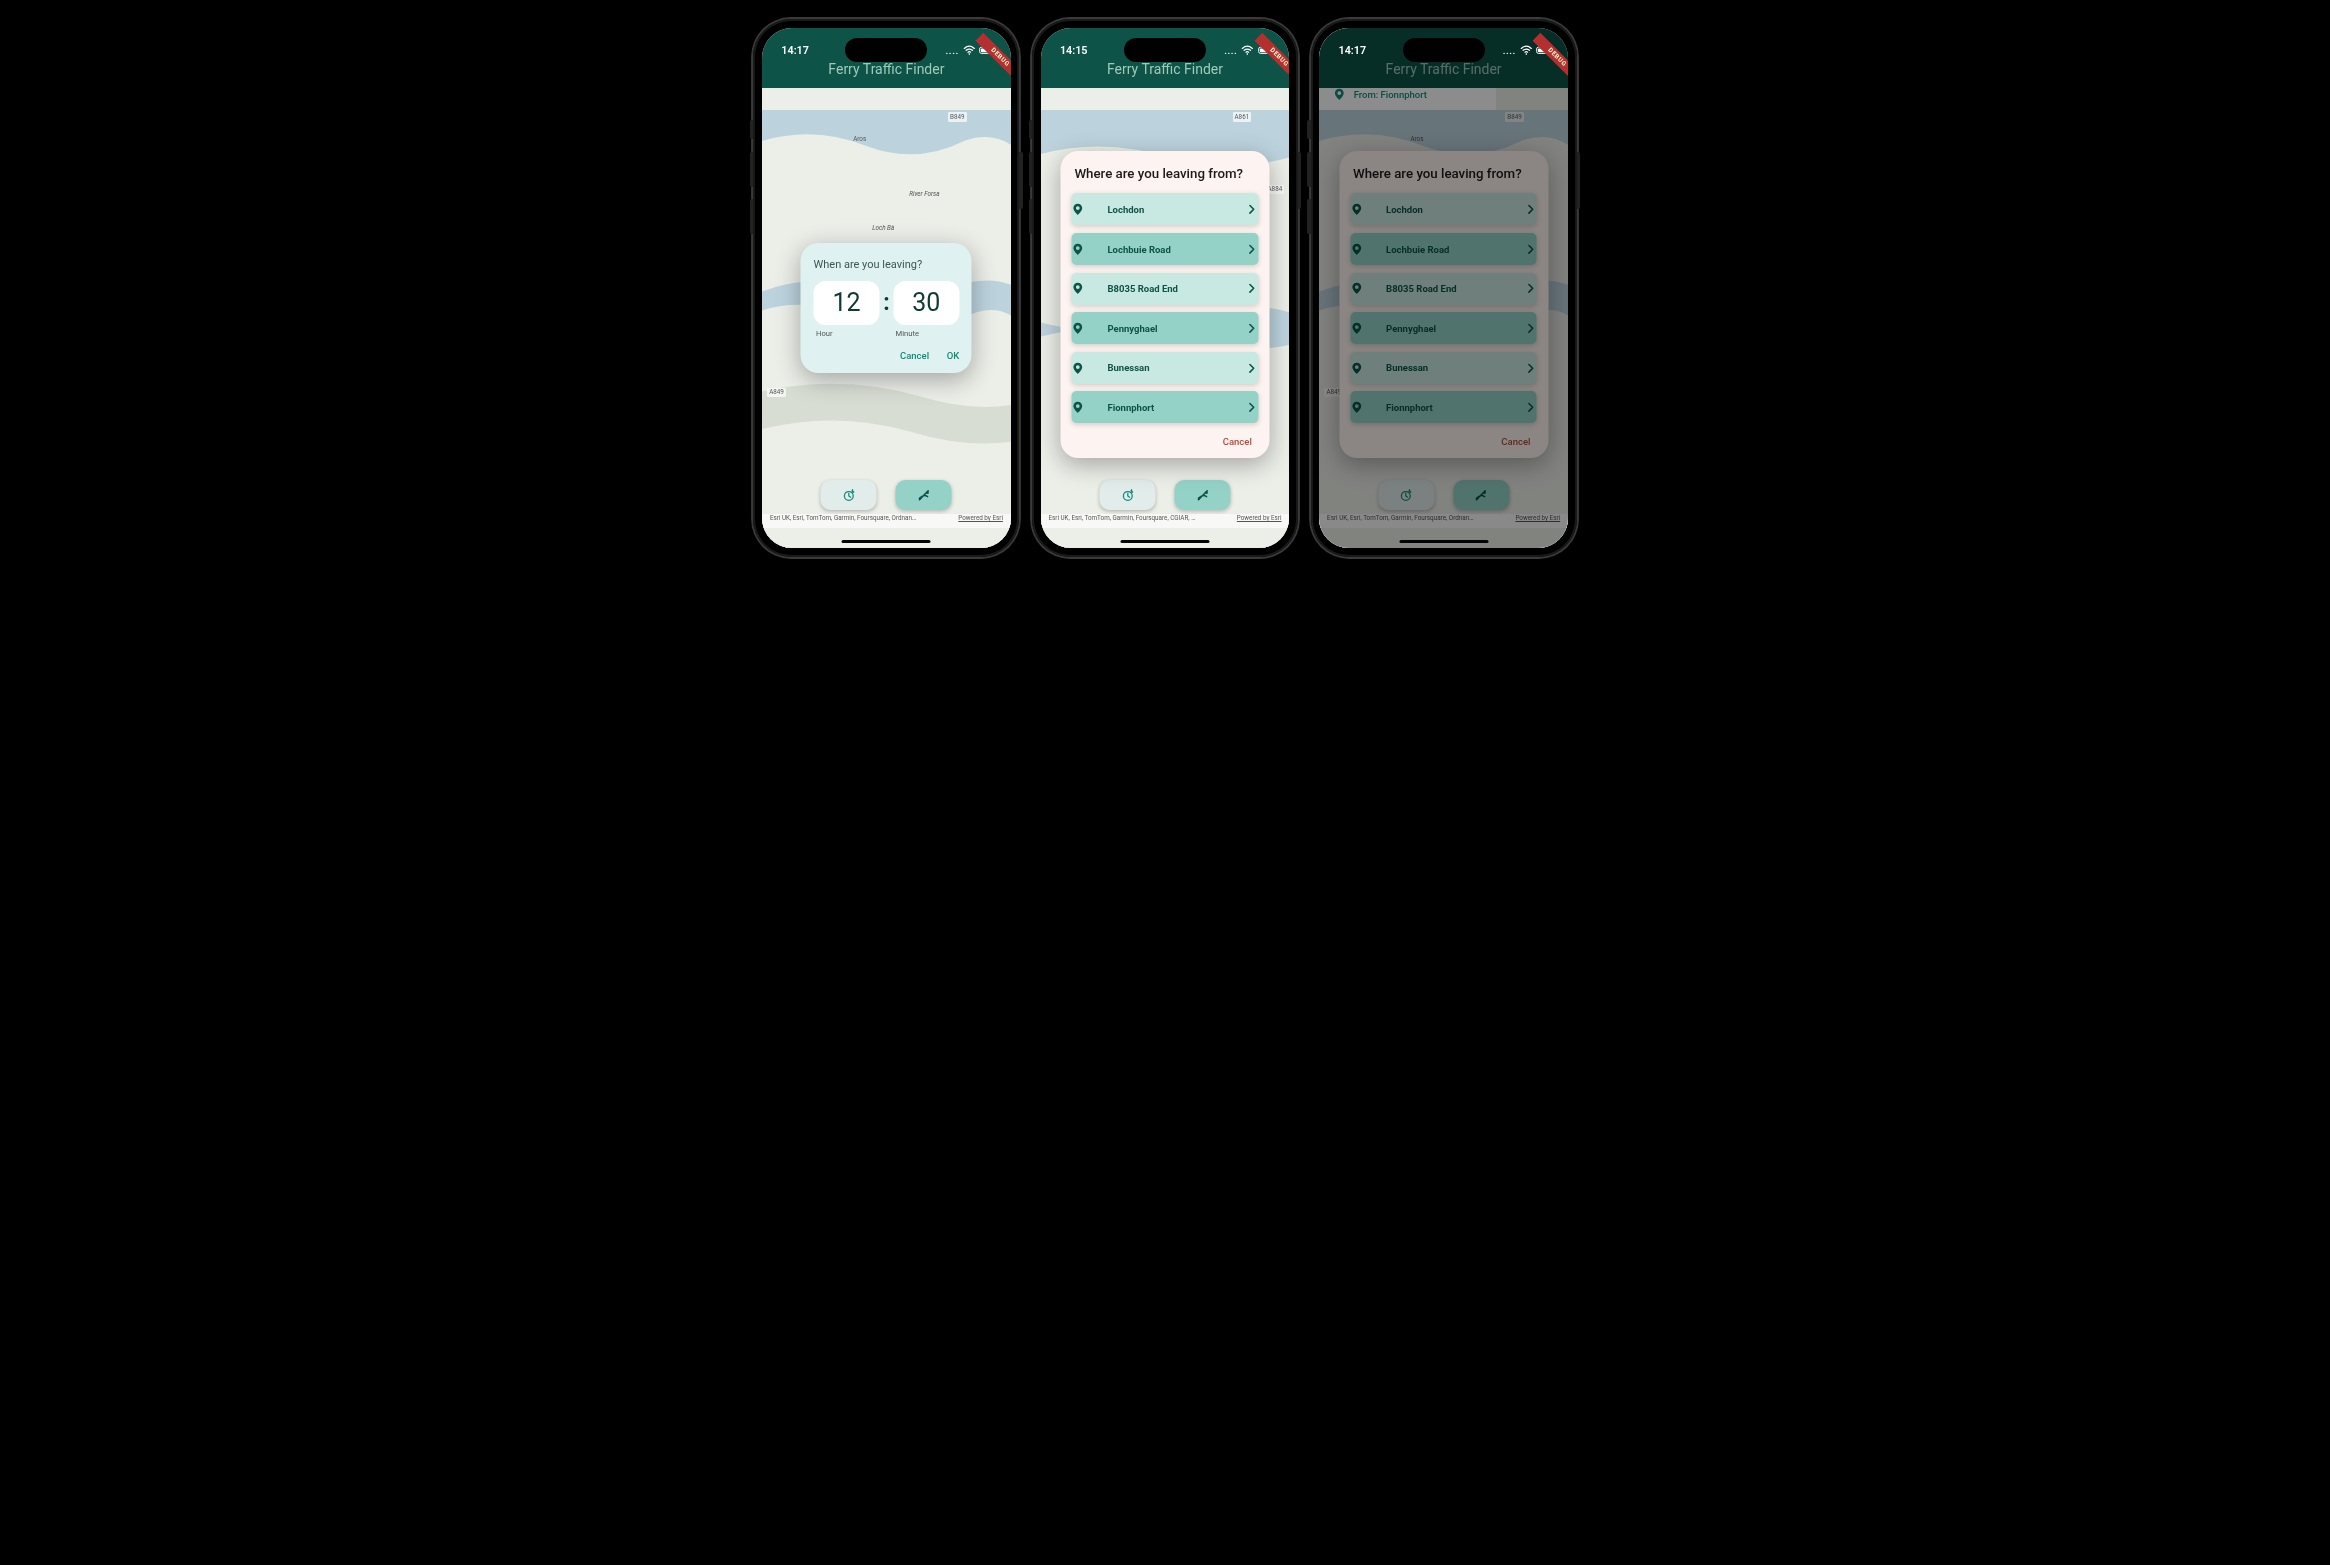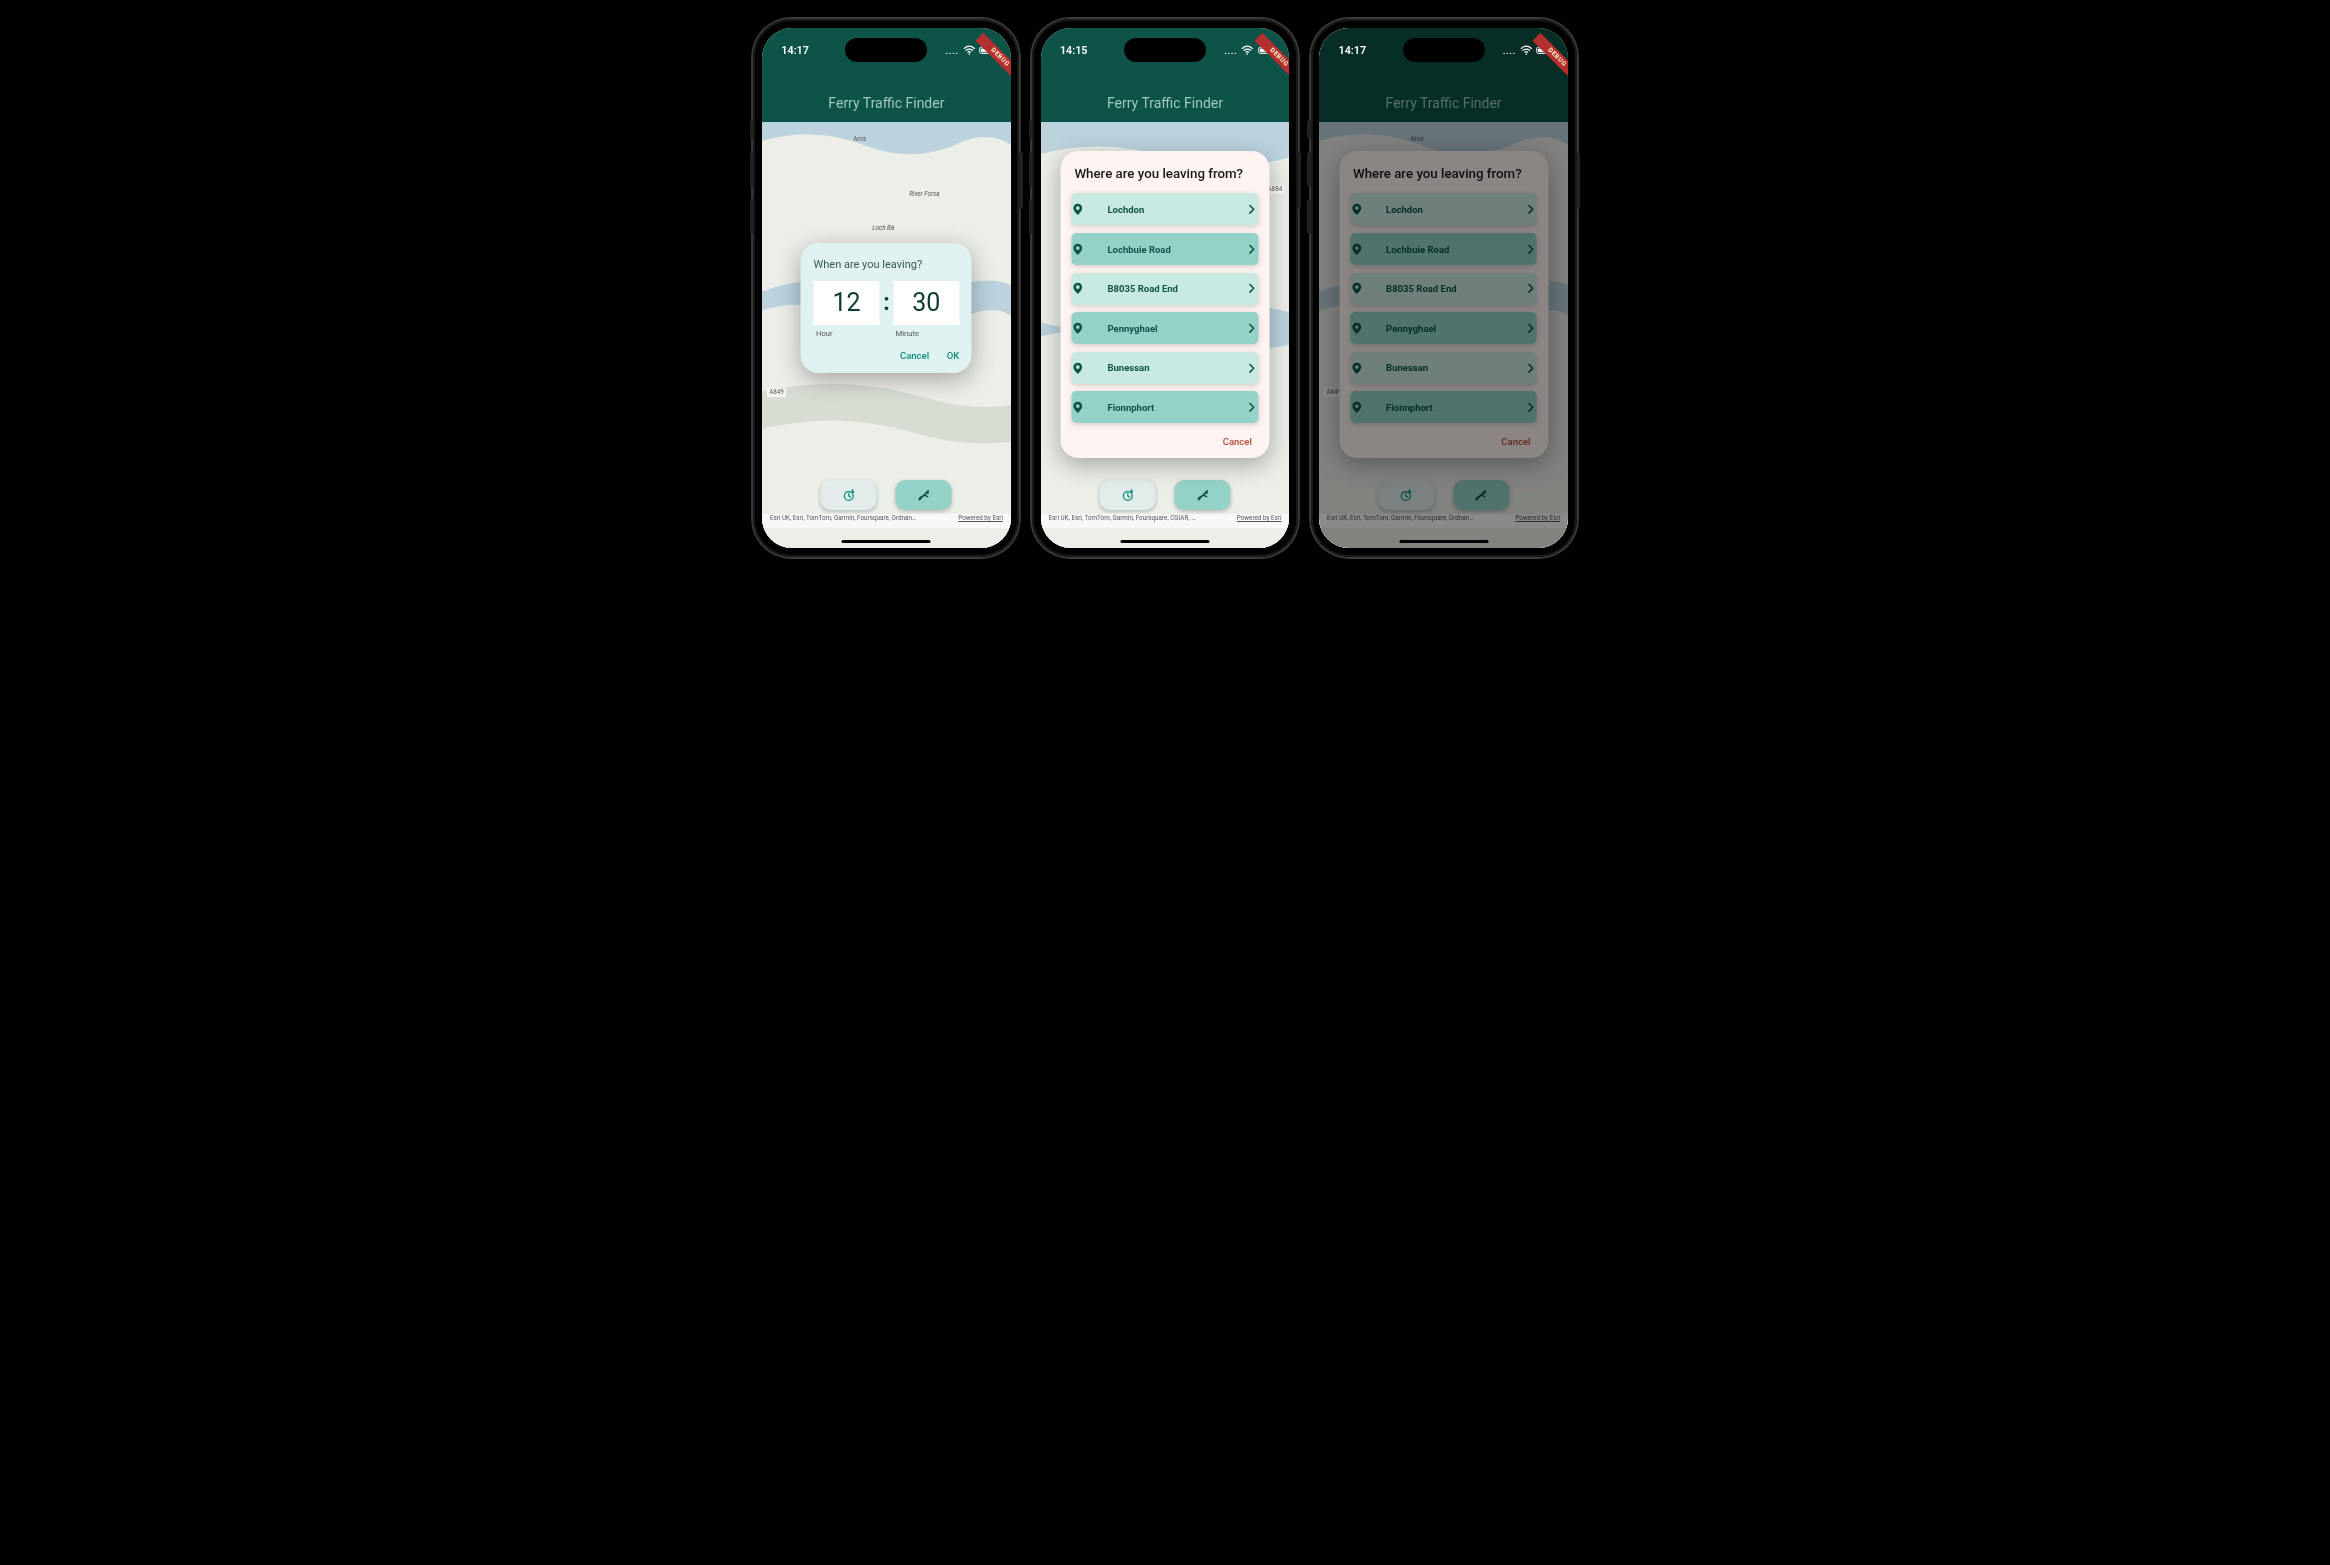--- a/index.html
+++ b/index.html
@@ -40,21 +40,21 @@
     width:82px; height:24px; background:#000; border-radius:12.6px; z-index:100;
   }
   .statusbar {
     position:absolute; top:0; left:0; right:0; height:37px;
     display:flex; justify-content:space-between; align-items:center;
     padding:7.6px 19px 0; color:#fff; font-weight:600; font-size:10.8px;
     z-index:99;
   }
   .statusbar .right { display:flex; gap:3.8px; align-items:center; font-size:9.5px; letter-spacing:0.6px;}
   .appbar {
-    position:absolute; top:0; left:0; right:0; height:94px;
+    position:absolute; top:0; left:0; right:0; height:60px;
     background:var(--teal-dark); display:flex; align-items:flex-end;
     justify-content:center; padding-bottom:11.4px;
     color:#9fc9b8; font-size:14px; font-weight:400; z-index:3;
   }
   .debug-banner {
     position:absolute; top:24px; right:-19px; transform:rotate(45deg);
     background:#b52f2f; color:#fff8d0; font-size:6.3px; font-weight:700;
     padding:1.3px 17.7px; z-index:200; letter-spacing:0.6px;
   }
   .map-area {
@@ -95,21 +95,21 @@
     background:#fff; border-radius:17.7px;
     box-shadow:0 6.3px 25px rgba(0,0,0,0.3); z-index:50;
     padding:15px 12.6px 11.4px;
   }
   .time-dialog {
     top:215px; width:171px; background:var(--pale-blue);
   }
   .time-dialog .prompt { font-size:11px; color:#3a5854; margin-bottom:10px; }
   .time-row { display:flex; align-items:center; justify-content:center; gap:3.8px; }
   .time-box {
-    width:72px; height:44px; background:#fff; border-radius:0;
+    width:72px; height:44px; background:#fff; border-radius:12px;
     display:flex; align-items:center; justify-content:center;
     font-size:25px; font-weight:400; color:#0d3a33;
   }
   .time-colon { font-size:23px; font-weight:700; color:#0d3a33; }
   .time-labels { display:flex; gap:63px; margin:3.8px 1.3px 0; font-size:7.6px; color:var(--text-muted); }
   .time-labels span:first-child { margin-left:1.3px; }
   .dialog-actions { display:flex; justify-content:flex-end; gap:17.7px; margin-top:12.6px; }
   .dialog-actions .btn { font-size:9.5px; font-weight:500; color:var(--teal-accent); }
 
   .loc-dialog {

